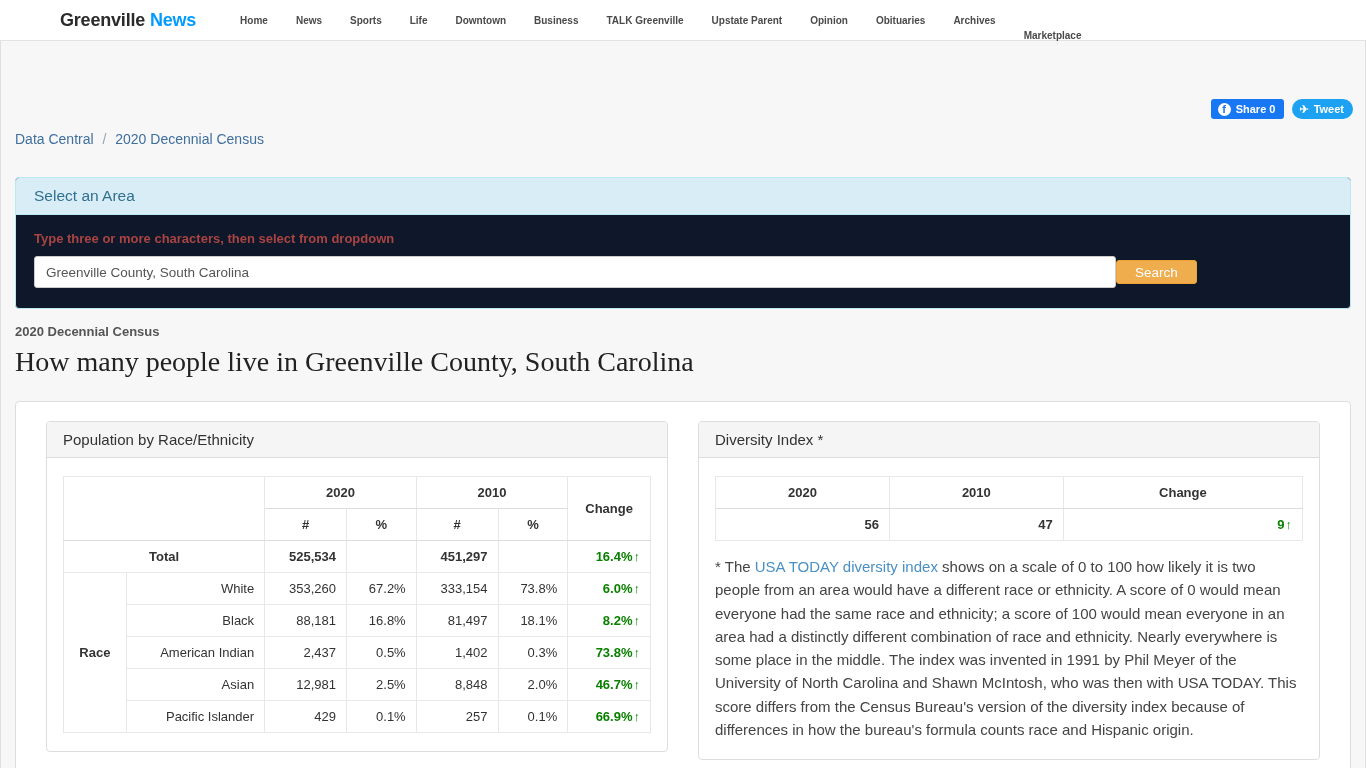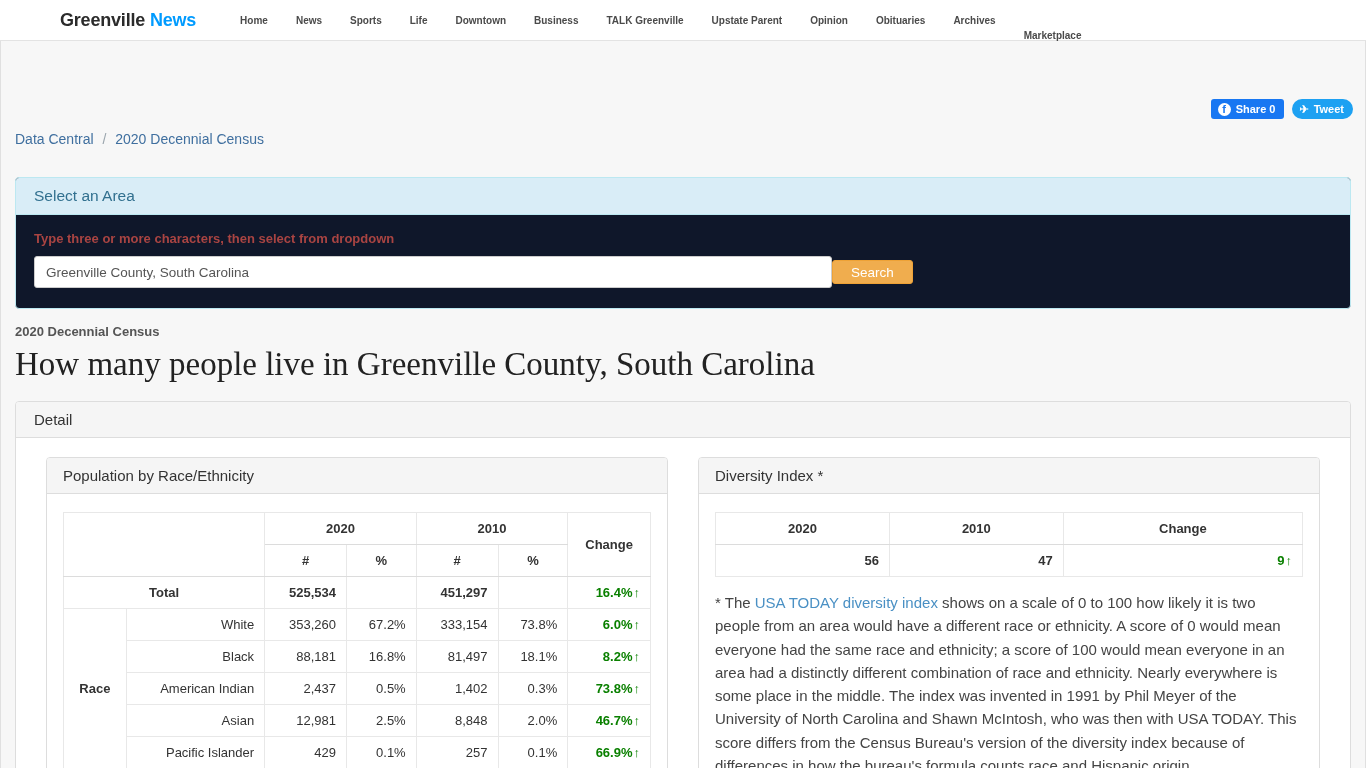--- a/index.html
+++ b/index.html
@@ -105,21 +105,21 @@
   }
   .panel-area-body { padding: 16px 18px 20px 18px; }
   .form-label {
     font-size: 13px;
     font-weight: bold;
     color: #a94442;
     margin-bottom: 10px;
   }
   .form-row { display: flex; align-items: center; }
   .search-input {
-    width: 798px;
+    width: 1082px;
     height: 32px;
     padding: 4px 11px;
     font-size: 13.5px;
     font-family: "Liberation Sans", sans-serif;
     color: #555;
     border: 1px solid #ccc;
     border-radius: 3px;
     background: #fff;
     outline: none;
   }
@@ -140,21 +140,21 @@
     position: absolute;
     top: 283px; left: 14px;
     font-size: 13px;
     font-weight: bold;
     color: #555;
   }
   .headline {
     position: absolute;
     top: 305px; left: 14px;
     font-family: "Liberation Serif", serif;
-    font-size: 33px;
+    font-size: 28px;
     color: #222;
     font-weight: normal;
     margin: 0;
   }
 
   
   .panel-detail {
     position: absolute;
     top: 360px; left: 14px; right: 14px; bottom: -40px;
     background: #fff;
@@ -284,21 +284,20 @@
         <input class="search-input" type="text" value="Greenville County, South Carolina" style="">
         <button class="search-btn">Search</button>
       </div>
     </div>
   </div>
 
   <div class="kicker">2020 Decennial Census</div>
   <h1 class="headline">How many people live in Greenville County, South Carolina</h1>
 
   <div class="panel-detail">
-    <div class="panel-detail-head">Detail</div>
     <div class="panel-detail-body">
 
       <div class="col">
         <div class="card">
           <div class="card-head">Population by Race/Ethnicity</div>
           <div class="card-body">
             <table class="data">
               <thead>
                 <tr>
                   <th class="th-blank" colspan="2" rowspan="2"></th>

